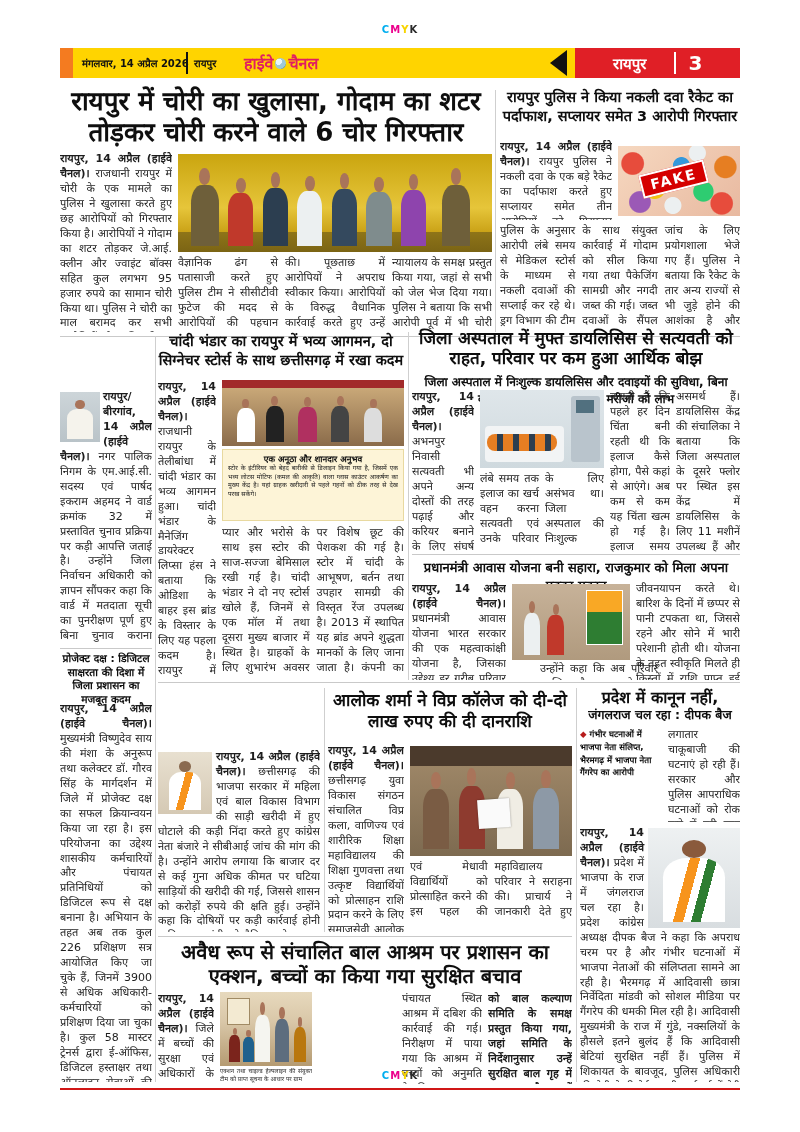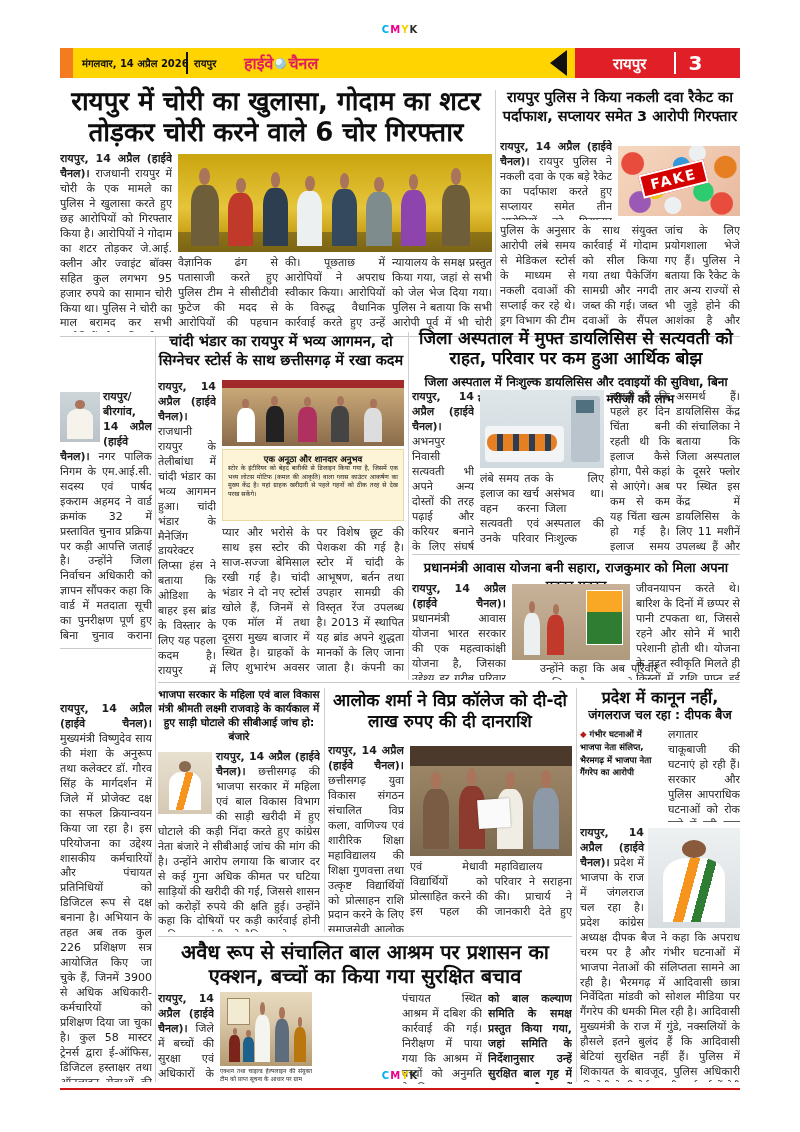--- a/index.html
+++ b/index.html
@@ -124,20 +124,21 @@
   <div class="abs body" style="left:60px;top:390px;width:92px;height:254px;">
     <span class="photo ph-portrait" style="position:relative;float:left;width:40px;height:50px;margin:2px 3px 2px 0;display:block;">
       <span class="person" style="left:18%;width:64%;height:78%;--c:#f5f3ec;"></span>
     </span>
     <span class="d">रायपुर/बीरगांव, 14 अप्रैल (हाईवे चैनल)।</span>
     <span>नगर पालिक निगम के एम.आई.सी. सदस्य एवं पार्षद इकराम अहमद ने वार्ड क्रमांक 32 में प्रस्तावित चुनाव प्रक्रिया पर कड़ी आपत्ति जताई है। उन्होंने जिला निर्वाचन अधिकारी को ज्ञापन सौंपकर कहा कि वार्ड में मतदाता सूची का पुनरीक्षण पूर्ण हुए बिना चुनाव कराना अनुचित होगा। उन्होंने कहा कि क्षेत्र के सैकड़ों मतदाताओं के नाम सूची से छूटे हुए हैं, जिससे नागरिकों के मताधिकार का हनन होगा। अहमद ने मांग की है कि पहले सूची का परीक्षण कराया जाए, उसके बाद ही चुनाव की तिथि घोषित की जाए। उन्होंने चेतावनी दी कि मांग पूरी न होने पर लोकतांत्रिक तरीके से विरोध किया जाएगा। क्षेत्रवासियों ने भी इस मांग का समर्थन किया है।</span>
   </div>
 
   <div class="hrule" style="left:60px;top:648px;width:92px;"></div>
 
+  <div class="abs h" style="left:60px;top:652px;width:92px;height:44px;font-size:10.5px;line-height:1.3;">प्रोजेक्ट दक्ष : डिजिटल साक्षरता की दिशा में जिला प्रशासन का मजबूत कदम</div>
   <div class="abs body" style="left:60px;top:702px;width:92px;height:380px;">
     <span class="d">रायपुर, 14 अप्रैल (हाईवे चैनल)।</span>
     <span>मुख्यमंत्री विष्णुदेव साय की मंशा के अनुरूप तथा कलेक्टर डॉ. गौरव सिंह के मार्गदर्शन में जिले में प्रोजेक्ट दक्ष का सफल क्रियान्वयन किया जा रहा है। इस परियोजना का उद्देश्य शासकीय कर्मचारियों और पंचायत प्रतिनिधियों को डिजिटल रूप से दक्ष बनाना है। अभियान के तहत अब तक कुल 226 प्रशिक्षण सत्र आयोजित किए जा चुके हैं, जिनमें 3900 से अधिक अधिकारी-कर्मचारियों को प्रशिक्षण दिया जा चुका है। कुल 58 मास्टर ट्रेनर्स द्वारा ई-ऑफिस, डिजिटल हस्ताक्षर तथा ऑनलाइन सेवाओं की ट्रेनिंग दी गई। प्रशिक्षण का उद्देश्य शासकीय कामकाज में पारदर्शिता, गति एवं जवाबदेही लाना है। आने वाले चरण में ग्राम पंचायत स्तर पर भी डिजिटल साक्षरता शिविर लगाए जाएंगे। जिला प्रशासन ने बताया कि हितग्राहियों को शासकीय योजनाओं का लाभ ऑनलाइन माध्यम से सुगमता से मिल सकेगा। प्रशिक्षण प्राप्त कर्मचारियों ने इस पहल की सराहना करते हुए इसे समय की मांग बताया है। परियोजना की साप्ताहिक समीक्षा स्वयं कलेक्टर द्वारा की जा रही है।</span>
   </div>
 
   <div class="vr" style="left:155px;top:336px;height:746px;"></div>
 
   <div class="abs h" style="left:158px;top:332px;width:246px;height:42px;font-size:14.5px;line-height:1.3;">चांदी भंडार का रायपुर में भव्य आगमन, दो सिग्नेचर स्टोर्स के साथ छत्तीसगढ़ में रखा कदम</div>
   <div class="abs body" style="left:158px;top:380px;width:58px;height:298px;">
     <span class="d">रायपुर, 14 अप्रैल (हाईवे चैनल)।</span>
@@ -183,21 +184,20 @@
   <div class="photo ph-house" style="left:512px;top:584px;width:118px;height:76px;">
     <div class="poster"></div>
     <div class="person" style="left:10%;width:14%;height:72%;--c:#ecf0f1;"></div>
     <div class="person" style="left:30%;width:14%;height:68%;--c:#c0392b;"></div>
   </div>
   <div class="abs body" style="left:540px;top:662px;width:118px;height:18px;">उन्होंने कहा कि अब परिवार सुरक्षित और सम्मान के साथ रह रहा है।</div>
   <div class="abs body" style="left:636px;top:582px;width:104px;height:98px;">जीवनयापन करते थे। बारिश के दिनों में छप्पर से पानी टपकता था, जिससे रहने और सोने में भारी परेशानी होती थी। योजना के तहत स्वीकृति मिलते ही किस्तों में राशि प्राप्त हुई और आज उनका पक्का मकान बनकर तैयार है। राजकुमार ने प्रधानमंत्री एवं मुख्यमंत्री का आभार व्यक्त किया है।</div>
 
   <div class="hrule" style="left:158px;top:682px;width:582px;"></div>
 
-  <div class="abs h" style="left:158px;top:688px;width:162px;height:56px;font-size:10.5px;line-height:1.32;">भाजपा सरकार के महिला एवं बाल विकास मंत्री श्रीमती लक्ष्मी राजवाड़े के कार्यकाल में हुए साड़ी घोटाले की सीबीआई जांच हो: बंजारे</div>
   <div class="abs body" style="left:158px;top:750px;width:162px;height:182px;">
     <span class="photo ph-portrait" style="position:relative;float:left;width:54px;height:62px;margin:2px 4px 2px 0;display:block;background:linear-gradient(180deg,#e8e0d0,#d5c9b4);">
       <span class="person" style="left:20%;width:60%;height:80%;--c:linear-gradient(105deg,#ffffff 40%,#f7941d 40% 58%,#ffffff 58%);--h:#8a6a50;"></span>
     </span>
     <span class="d">रायपुर, 14 अप्रैल (हाईवे चैनल)।</span>
     <span>छत्तीसगढ़ की भाजपा सरकार में महिला एवं बाल विकास विभाग की साड़ी खरीदी में हुए घोटाले की कड़ी निंदा करते हुए कांग्रेस नेता बंजारे ने सीबीआई जांच की मांग की है। उन्होंने आरोप लगाया कि बाजार दर से कई गुना अधिक कीमत पर घटिया साड़ियों की खरीदी की गई, जिससे शासन को करोड़ों रुपये की क्षति हुई। उन्होंने कहा कि दोषियों पर कड़ी कार्रवाई होनी चाहिए तथा मंत्री को नैतिकता के आधार पर इस्तीफा देना चाहिए। कांग्रेस इस मुद्दे को लेकर सड़क से सदन तक लड़ाई लड़ेगी। जिला कांग्रेस कमेटी रायपुर द्वारा राज्यपाल के नाम ज्ञापन भी सौंपा गया है, जिसमें मांग की गई है कि पूरे मामले की निष्पक्ष जांच कराई जाए और रिपोर्ट सार्वजनिक की जाए।</span>
   </div>
 
   <div class="vr" style="left:324px;top:688px;height:244px;"></div>
 

